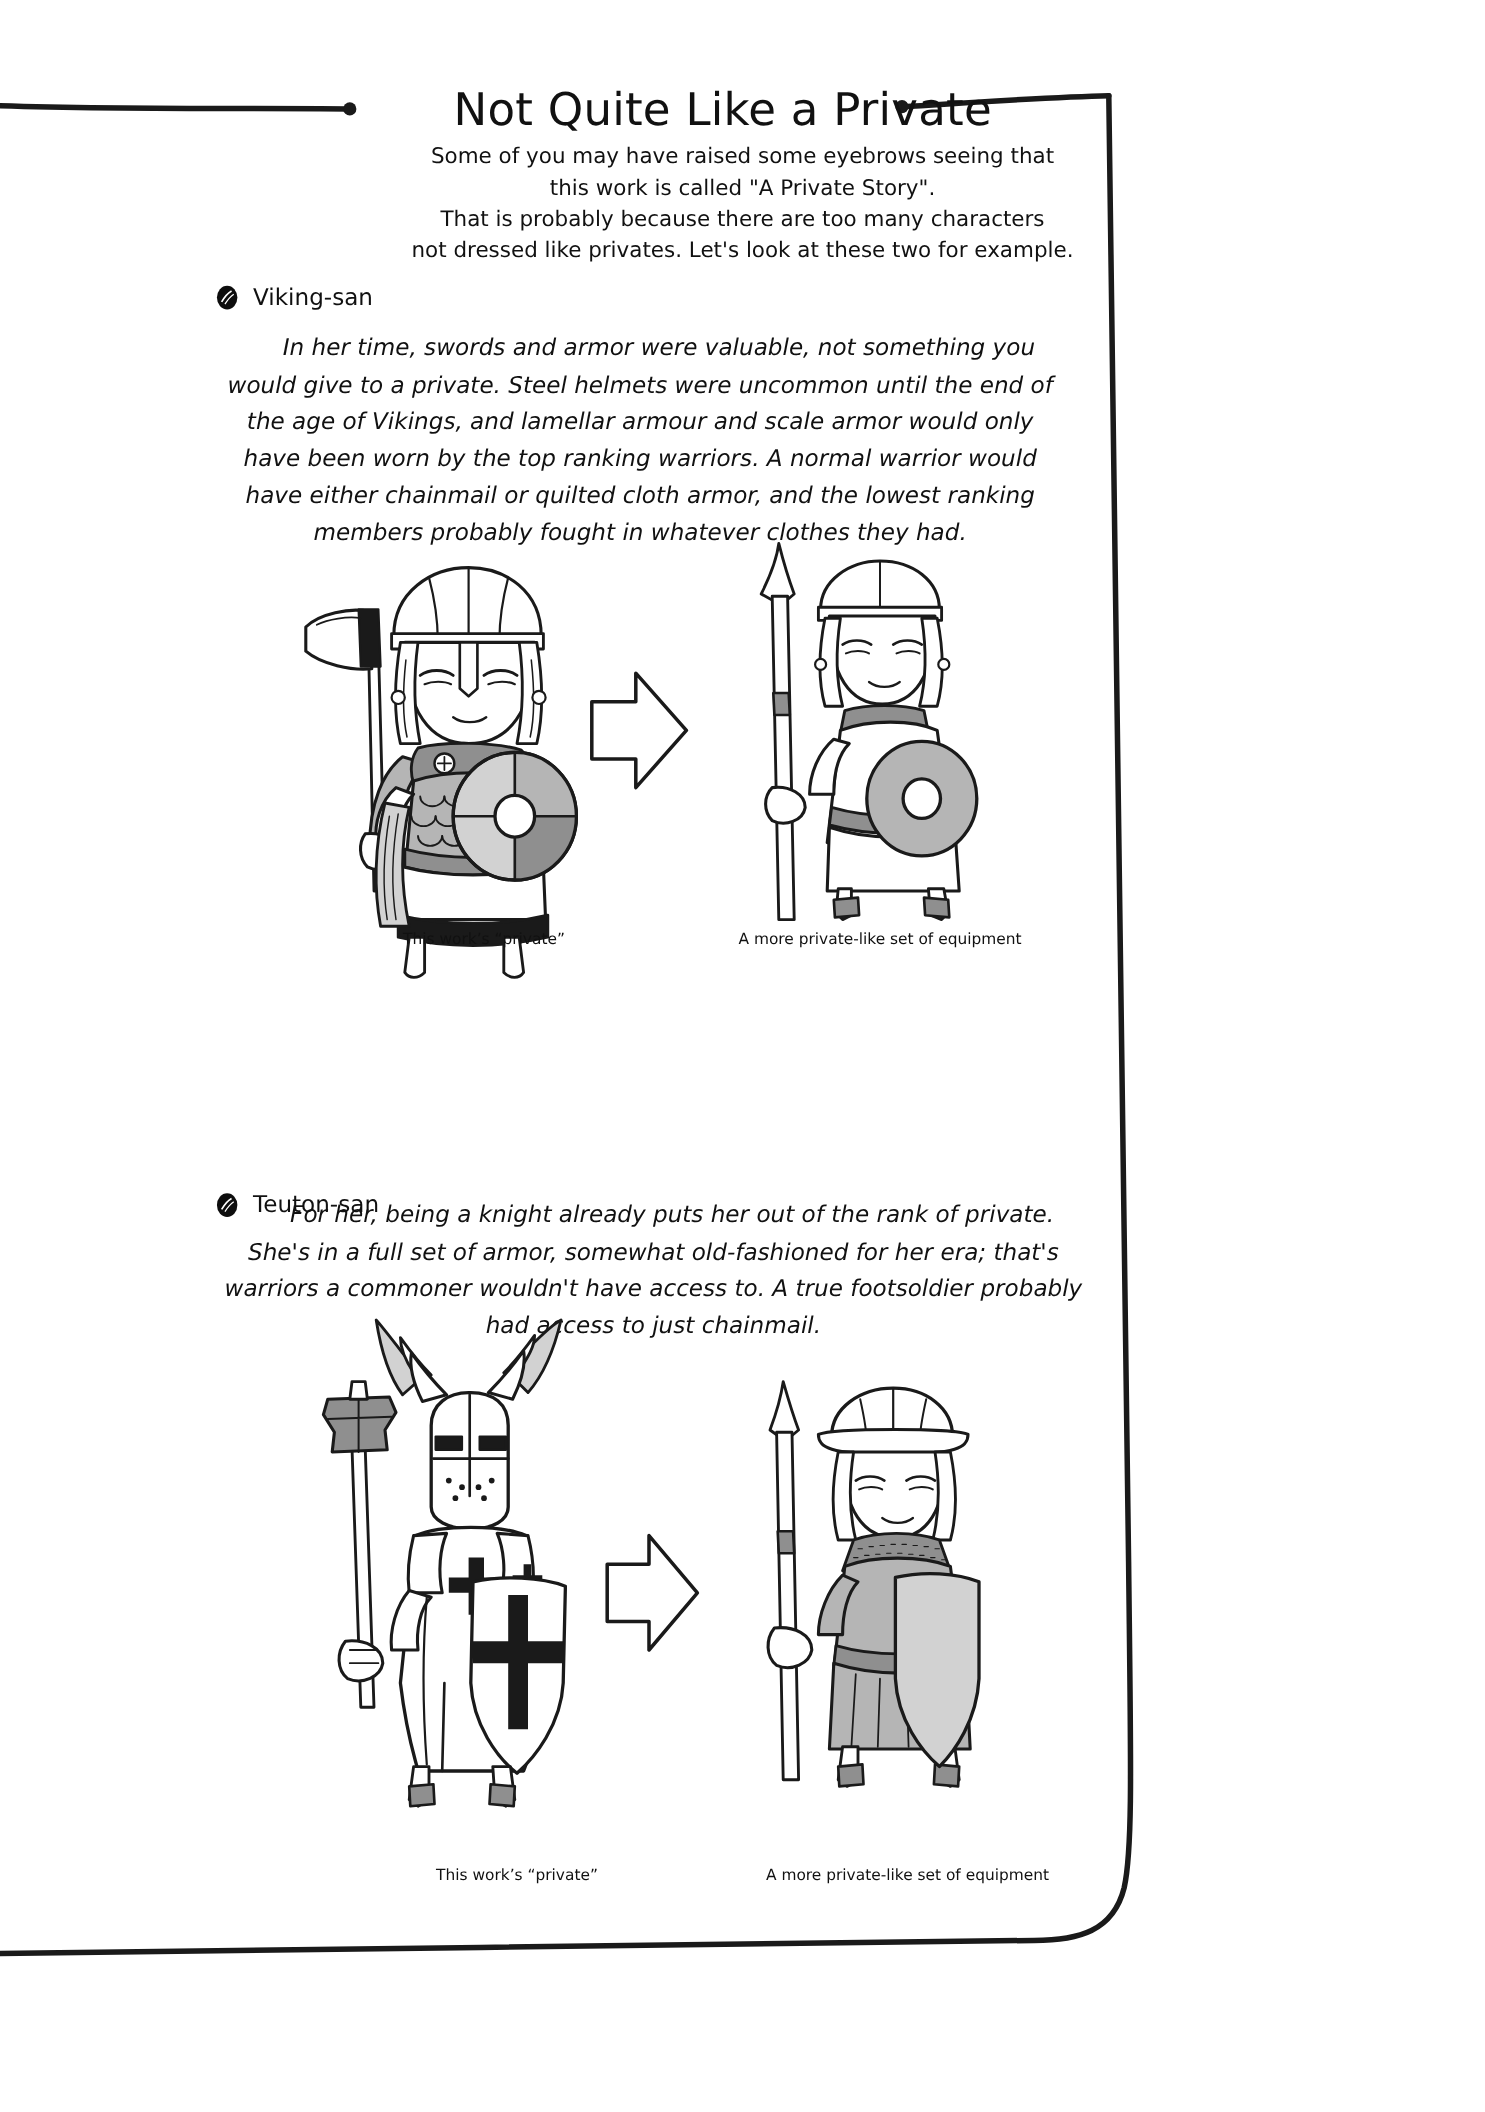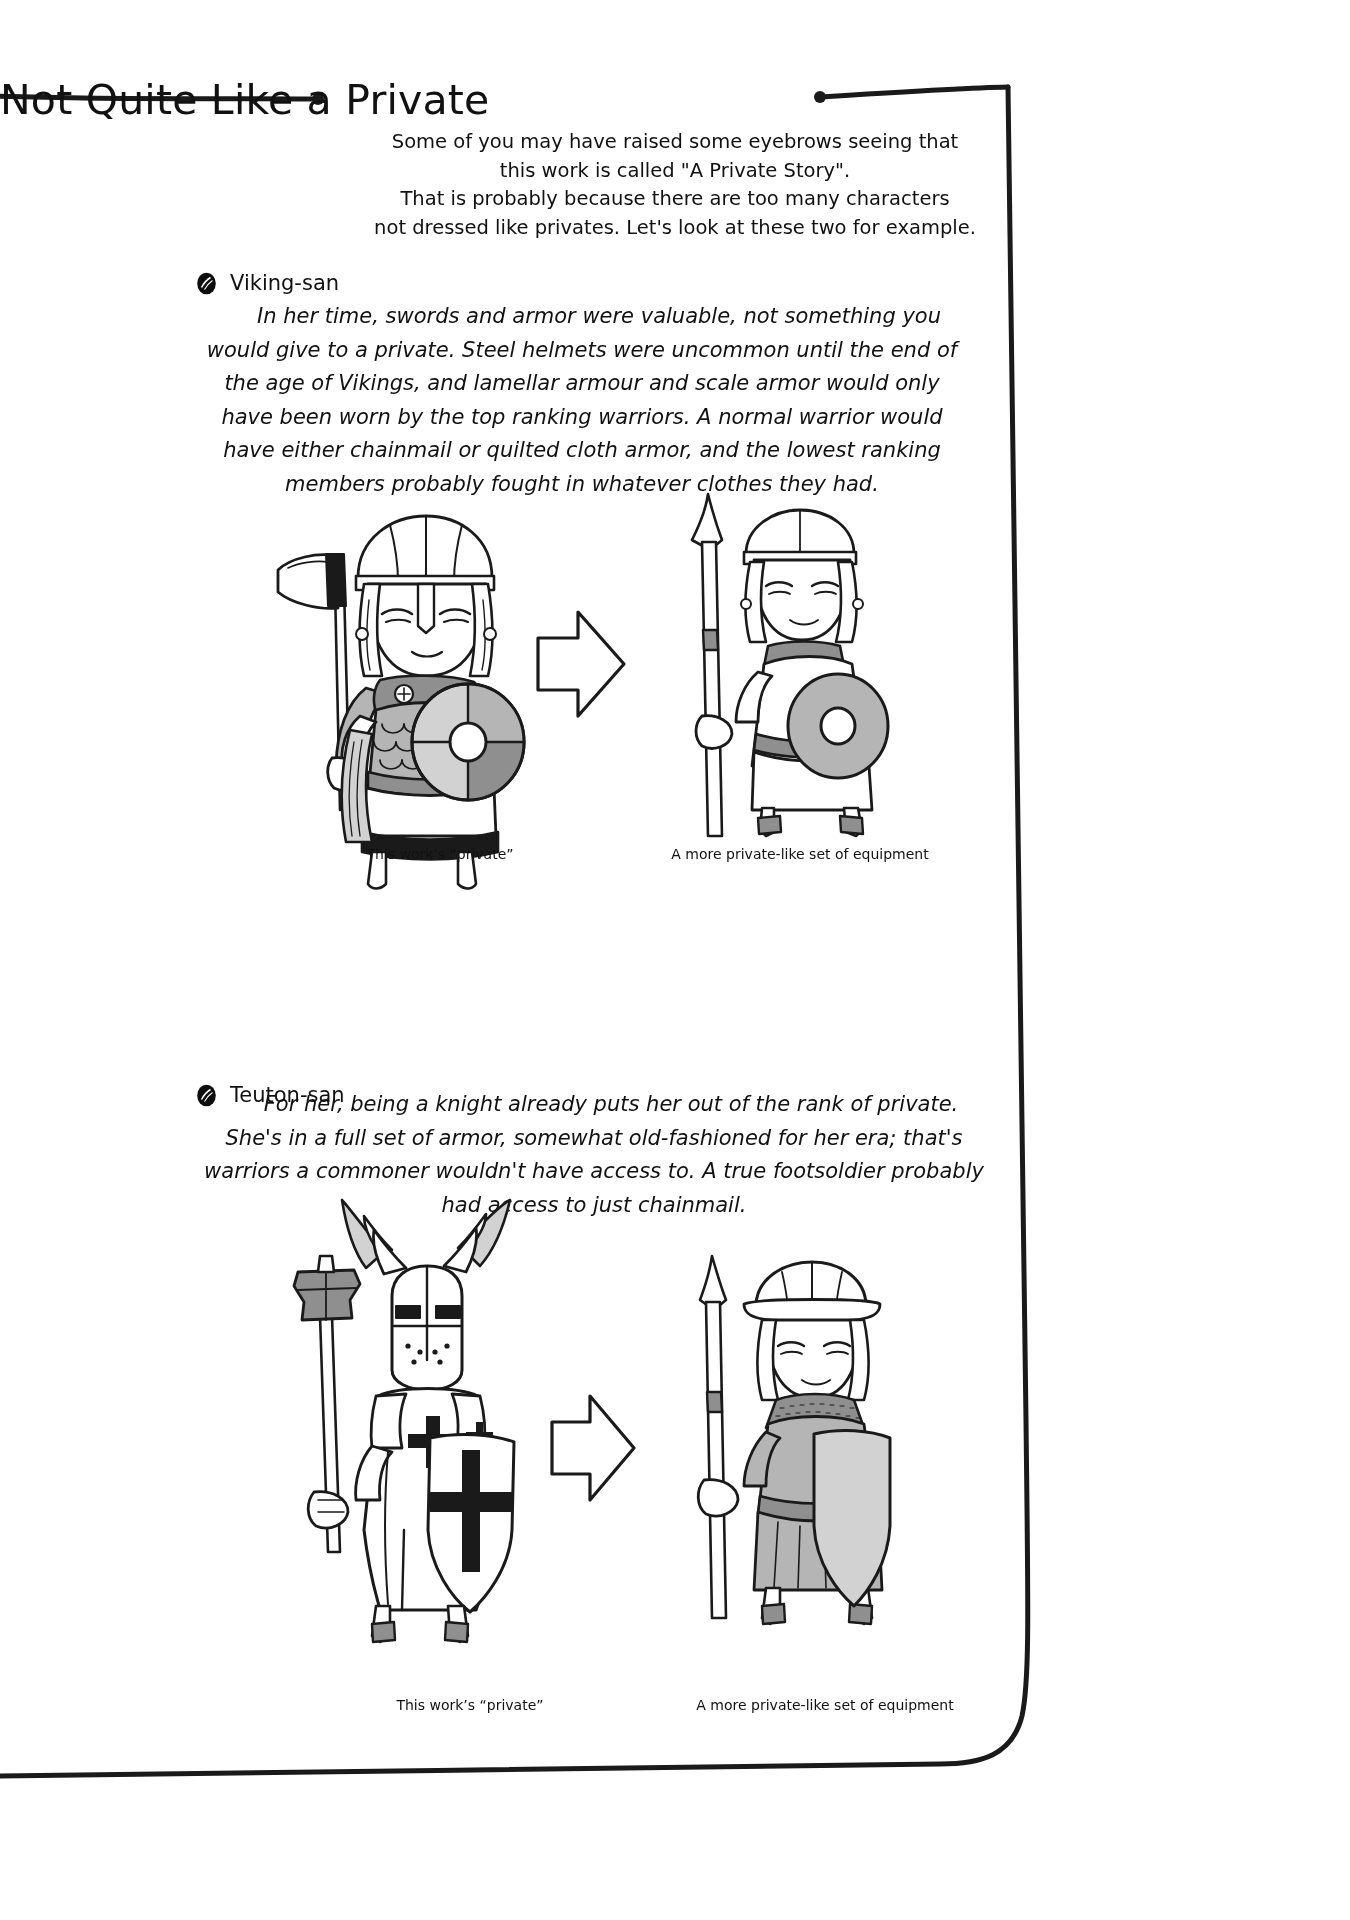--- a/index.html
+++ b/index.html
@@ -5,21 +5,21 @@
   html,body{margin:0;padding:0;background:#ffffff;}
   body{width:1350px;height:1920px;position:relative;overflow:hidden;
        font-family:"DejaVu Sans", sans-serif;color:#111;}
 
   
   .page-frame{position:absolute;left:0;top:0;width:1350px;height:1920px;pointer-events:none;}
 
   
   .content{position:absolute;left:0;top:0;width:1350px;height:1920px;}
 
-  .title{position:absolute;left:0;top:76px;width:1314px;text-align:left;
+  .title{position:absolute;left:0;top:76px;width:1314px;text-align:center;
          font-size:41px;font-weight:400;letter-spacing:.2px;
          font-family:"DejaVu Sans", sans-serif;}
 
   .intro{position:absolute;left:175px;top:128px;width:1000px;text-align:center;
          font-size:19.5px;line-height:28.5px;}
   .intro div{white-space:nowrap;}
 
   .section-head{position:absolute;display:flex;align-items:center;gap:13px;font-size:21px;}
   .bullet{width:21px;height:24px;position:relative;flex:0 0 auto;}
 
@@ -59,21 +59,21 @@
 
   <div class="title">Not Quite Like a Private</div>
 
   <div class="intro">
     <div>Some of you may have raised some eyebrows seeing that</div>
     <div>this work is called "A Private Story".</div>
     <div>That is probably because there are too many characters</div>
     <div>not dressed like privates. Let's look at these two for example.</div>
   </div>
 
-  <div class="section-head" style="left:196px;top:258px;margin-top:13px;">
+  <div class="section-head" style="left:196px;top:258px;">
     <span class="bullet">
       <svg viewBox="0 0 21 24" width="21" height="24">
         <ellipse cx="10.5" cy="12.5" rx="9.3" ry="10.8" fill="#0d0d0d"></ellipse>
         <path d="M5.5 16.5 C 8 12, 11 8.5, 14.5 6.5" stroke="#ffffff" stroke-width="1.5" fill="none"></path>
         <path d="M8.5 18.5 C 11 14.5, 13.5 11.5, 16.5 9.5" stroke="#ffffff" stroke-width="1.1" fill="none"></path>
       </svg>
     </span>
     <span>Viking-san</span>
   </div>
 

